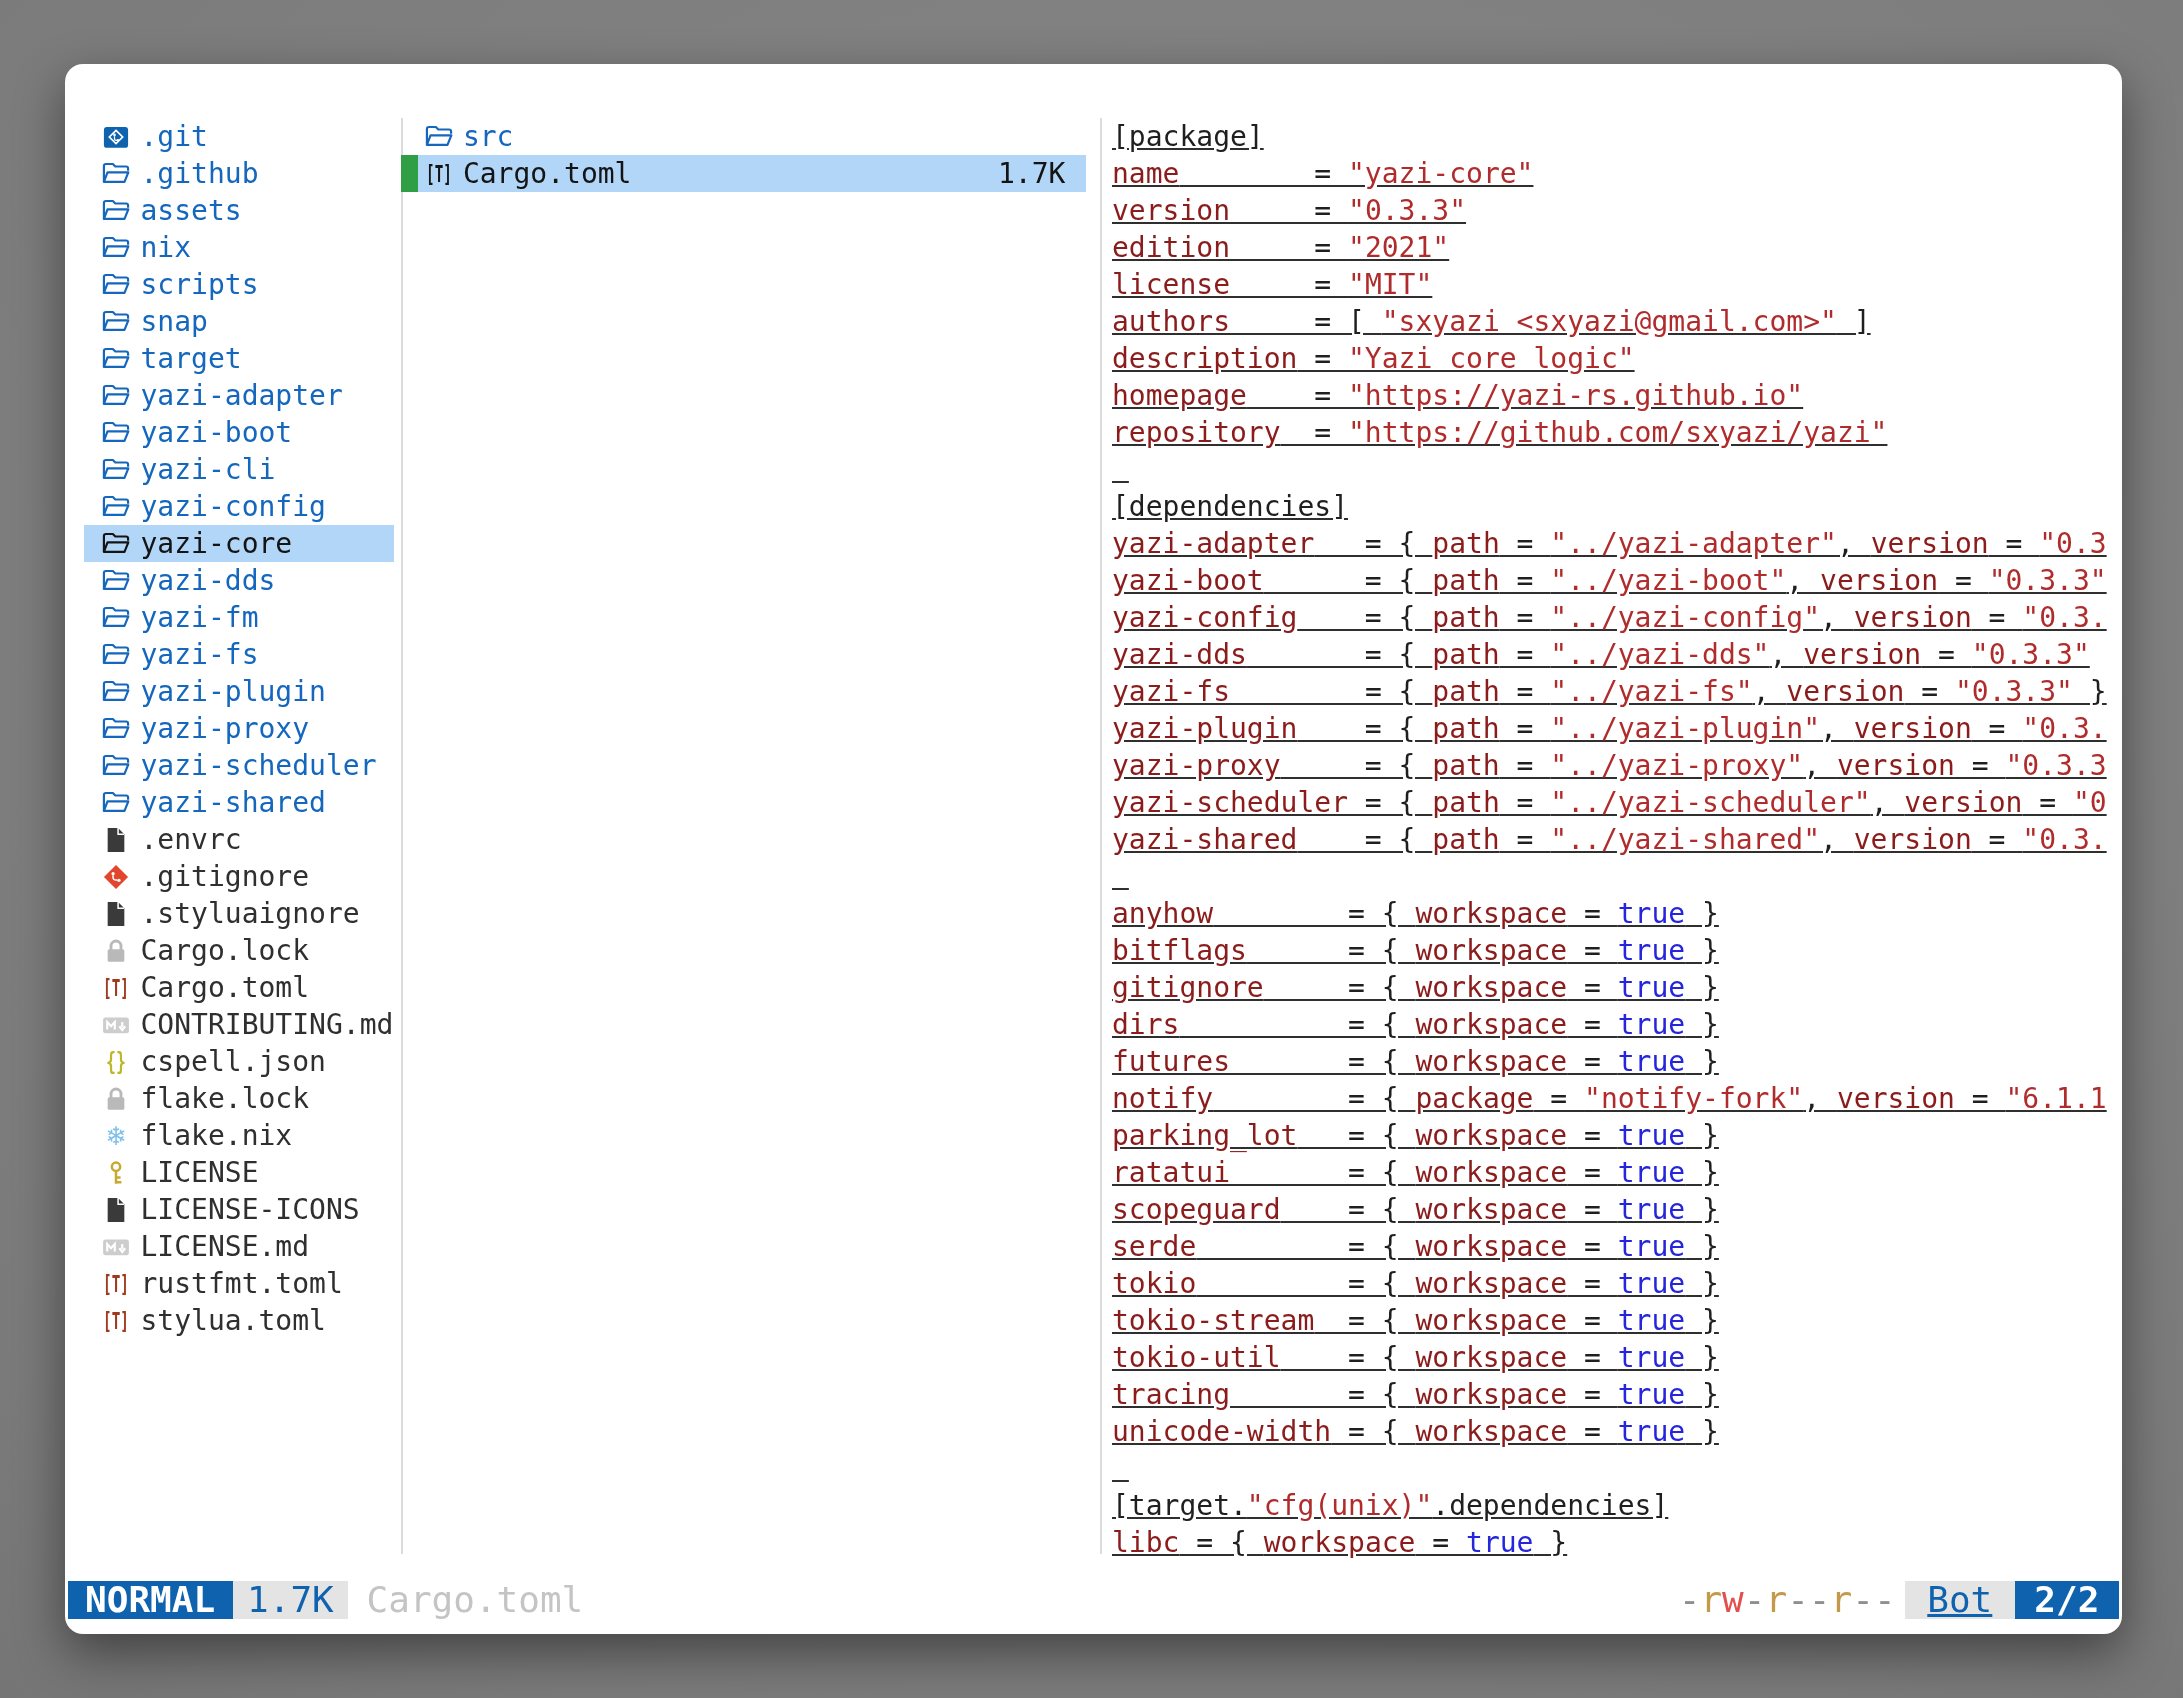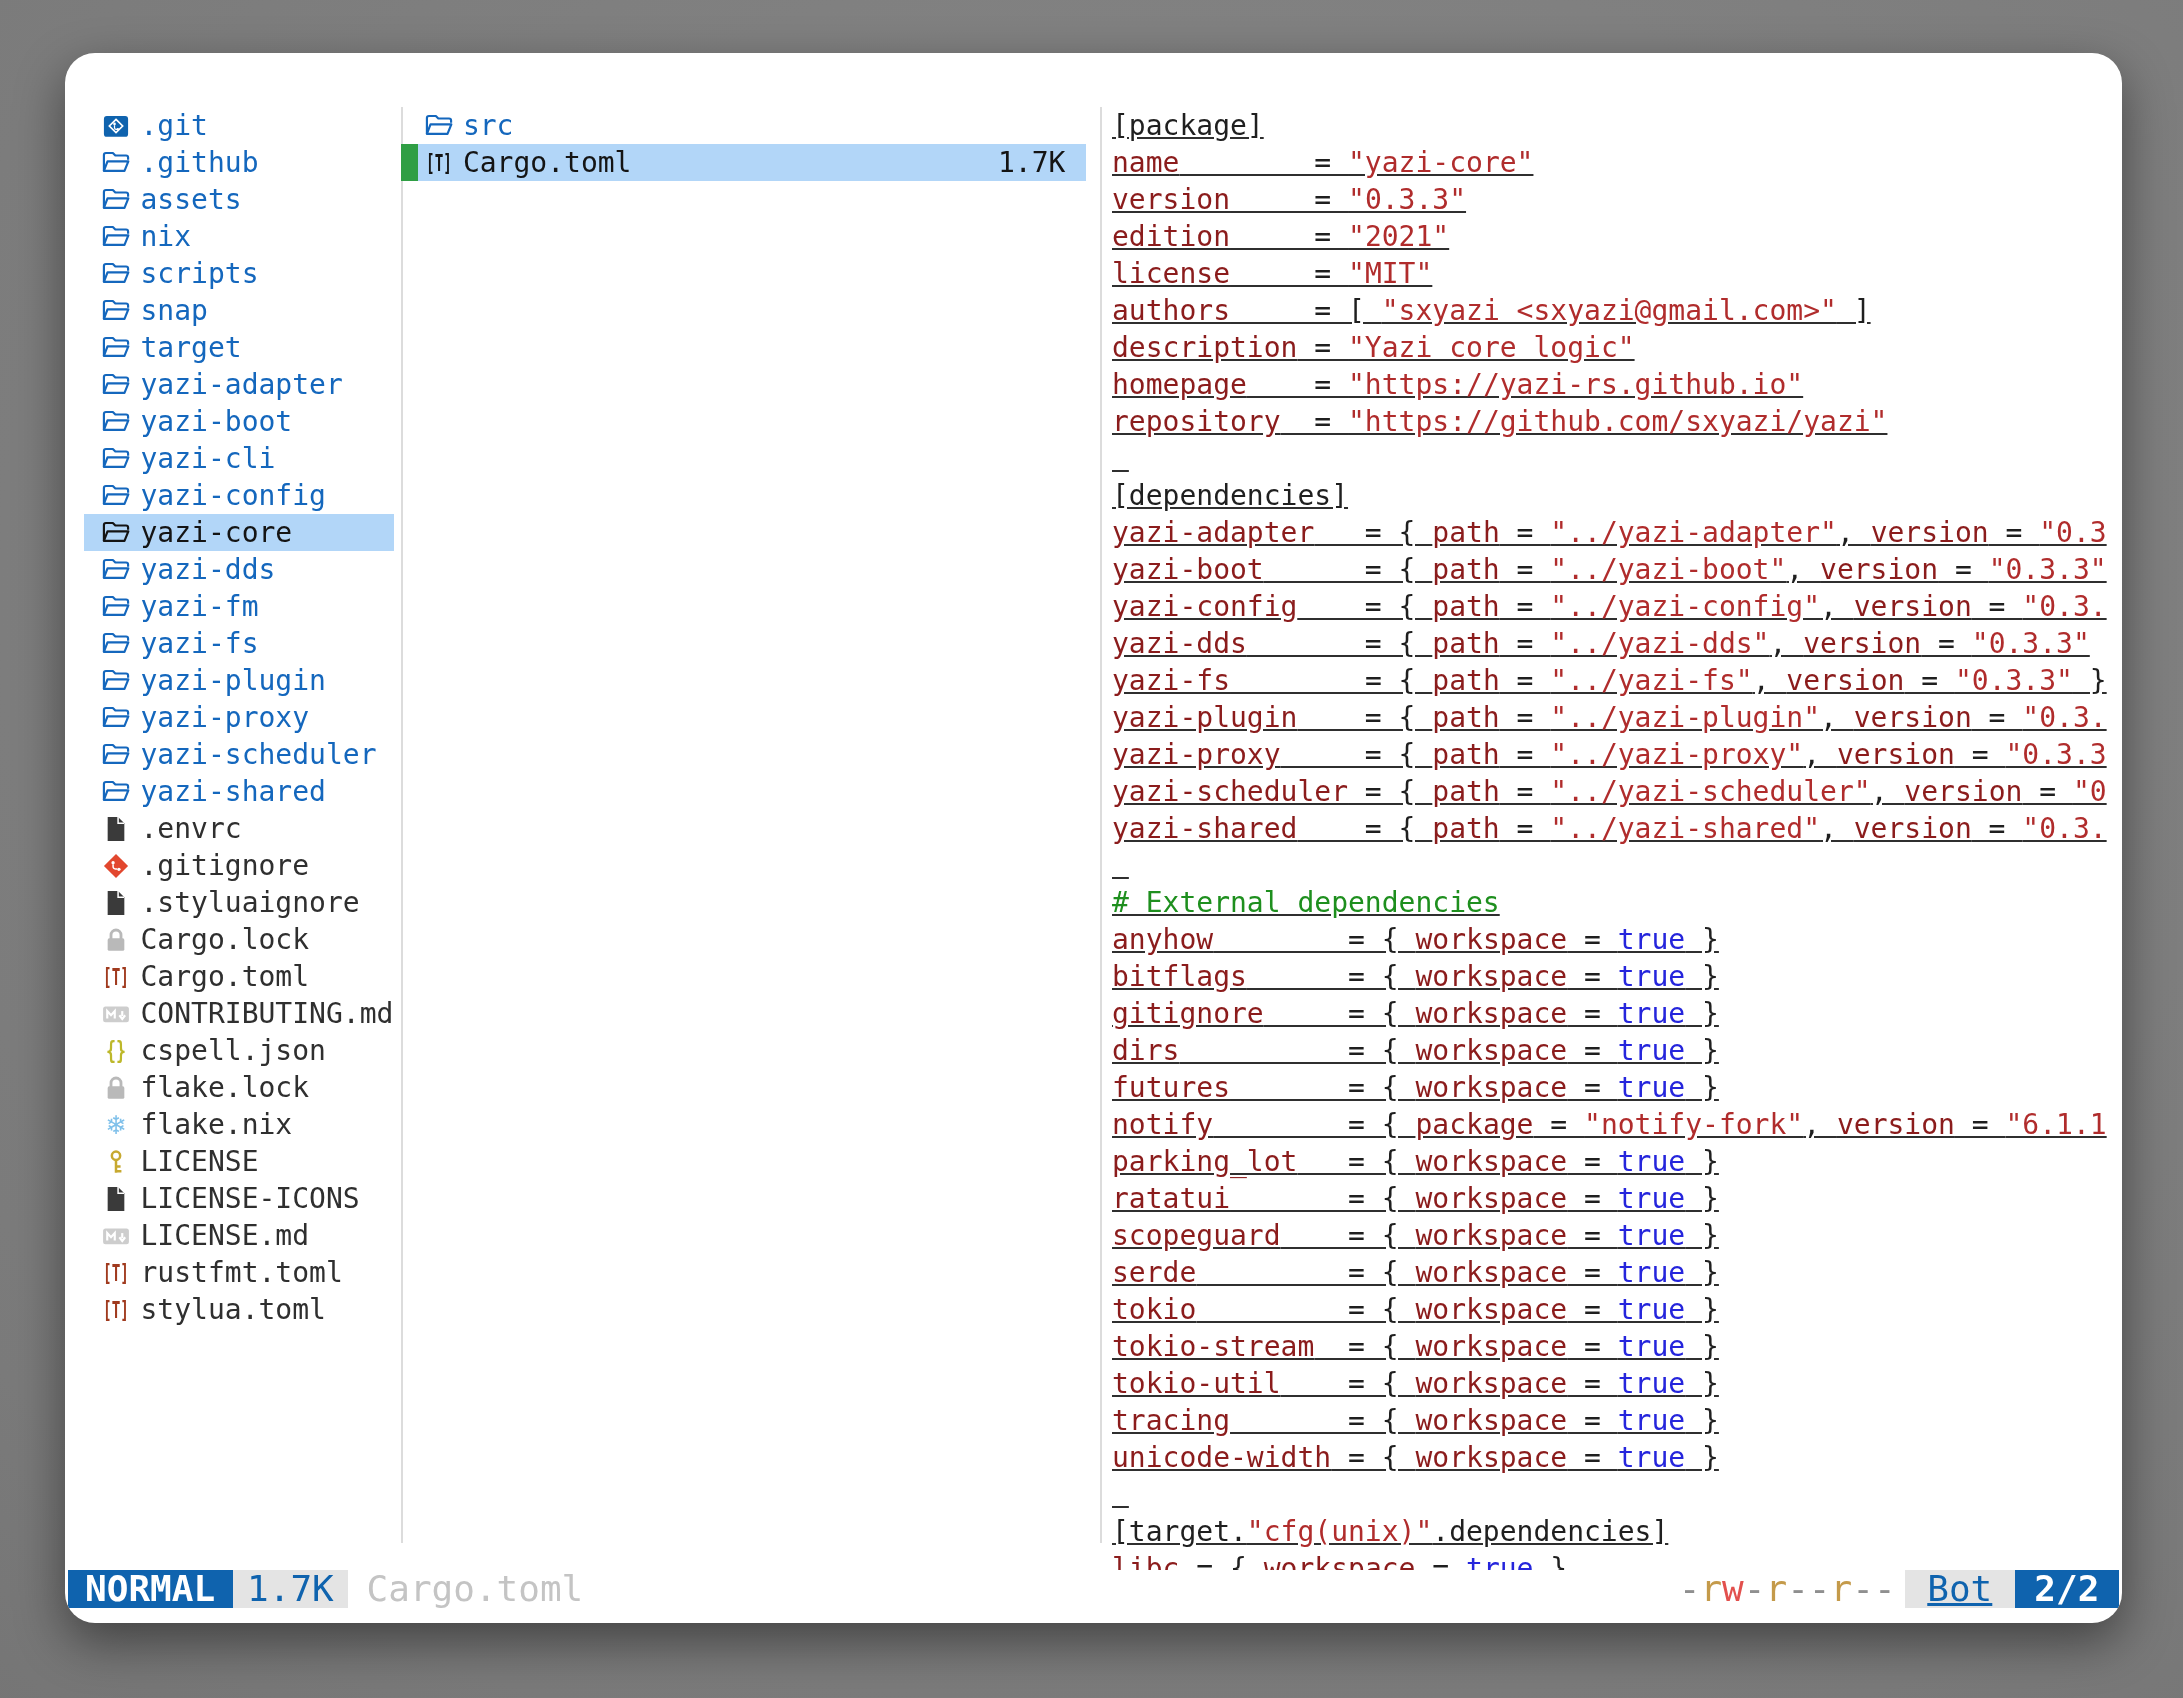--- a/index.html
+++ b/index.html
@@ -1,20 +1,20 @@
 <!DOCTYPE html>
 <html style="font-size:13.4px"><head>
 <meta charset="utf-8">
 <style>
   html,body{margin:0;padding:0;}
   .stage{position:relative;width:2183px;height:1698px;overflow:hidden;
     background:radial-gradient(130% 130% at 55% 35%, #878787 0%, #7a7a7a 55%, #666666 100%);
     font-family:"DejaVu Sans Mono",monospace;}
-  .window{position:absolute;left:65px;top:53px;width:2057px;height:1570px;background:#ffffff;
-    border-radius:30px;box-shadow:0 18.5px 50px rgba(0,0,0,.45);overflow:hidden;}
+  .window{position:absolute;left:65px;top:64px;width:2057px;height:1570px;background:#ffffff;
+    border-radius:18px;box-shadow:0 18.5px 50px rgba(0,0,0,.45);overflow:hidden;}
   .pane{position:absolute;top:54px;font-size:28px;color:#2f2f2f;}
   .pane-parent{left:19.3px;width:316px;}
   .pane-current{left:336px;width:698px;}
   .pane-preview{left:1047px;width:1009px;height:1463px;overflow:hidden;}
   .divider{position:absolute;top:54px;height:1436px;width:1.7px;background:#dcdcdc;}
   .d1{left:336px}.d2{left:1035px}
   .row{display:flex;align-items:center;height:37px;white-space:pre;}
   .pane-parent .row{padding-left:17px;margin-right:6.7px;}
   .pane-current .row{padding-left:22.7px;margin-right:12.6px;position:relative;}
   .row.dir{color:#1467bd;}
@@ -209,21 +209,20 @@
         <div class="pline"><span class="key">yazi-adapter</span><span class="pun">   = { </span><span class="key">path</span><span class="pun"> = </span><span class="str">"../yazi-adapter"</span><span class="pun">, </span><span class="key">version</span><span class="pun"> = </span><span class="str">"0.3</span></div>
         <div class="pline"><span class="key">yazi-boot</span><span class="pun">      = { </span><span class="key">path</span><span class="pun"> = </span><span class="str">"../yazi-boot"</span><span class="pun">, </span><span class="key">version</span><span class="pun"> = </span><span class="str">"0.3.3"</span></div>
         <div class="pline"><span class="key">yazi-config</span><span class="pun">    = { </span><span class="key">path</span><span class="pun"> = </span><span class="str">"../yazi-config"</span><span class="pun">, </span><span class="key">version</span><span class="pun"> = </span><span class="str">"0.3.</span></div>
         <div class="pline"><span class="key">yazi-dds</span><span class="pun">       = { </span><span class="key">path</span><span class="pun"> = </span><span class="str">"../yazi-dds"</span><span class="pun">, </span><span class="key">version</span><span class="pun"> = </span><span class="str">"0.3.3"</span></div>
         <div class="pline"><span class="key">yazi-fs</span><span class="pun">        = { </span><span class="key">path</span><span class="pun"> = </span><span class="str">"../yazi-fs"</span><span class="pun">, </span><span class="key">version</span><span class="pun"> = </span><span class="str">"0.3.3"</span><span class="pun"> }</span></div>
         <div class="pline"><span class="key">yazi-plugin</span><span class="pun">    = { </span><span class="key">path</span><span class="pun"> = </span><span class="str">"../yazi-plugin"</span><span class="pun">, </span><span class="key">version</span><span class="pun"> = </span><span class="str">"0.3.</span></div>
         <div class="pline"><span class="key">yazi-proxy</span><span class="pun">     = { </span><span class="key">path</span><span class="pun"> = </span><span class="str">"../yazi-proxy"</span><span class="pun">, </span><span class="key">version</span><span class="pun"> = </span><span class="str">"0.3.3</span></div>
         <div class="pline"><span class="key">yazi-scheduler</span><span class="pun"> = { </span><span class="key">path</span><span class="pun"> = </span><span class="str">"../yazi-scheduler"</span><span class="pun">, </span><span class="key">version</span><span class="pun"> = </span><span class="str">"0</span></div>
         <div class="pline"><span class="key">yazi-shared</span><span class="pun">    = { </span><span class="key">path</span><span class="pun"> = </span><span class="str">"../yazi-shared"</span><span class="pun">, </span><span class="key">version</span><span class="pun"> = </span><span class="str">"0.3.</span></div>
         <div class="pline">&nbsp;</div>
-        <div class="pline"><span class="com"># External dependencies</span></div>
         <div class="pline"><span class="key">anyhow</span><span class="pun">        = { </span><span class="key">workspace</span><span class="pun"> = </span><span class="boo">true</span><span class="pun"> }</span></div>
         <div class="pline"><span class="key">bitflags</span><span class="pun">      = { </span><span class="key">workspace</span><span class="pun"> = </span><span class="boo">true</span><span class="pun"> }</span></div>
         <div class="pline"><span class="key">gitignore</span><span class="pun">     = { </span><span class="key">workspace</span><span class="pun"> = </span><span class="boo">true</span><span class="pun"> }</span></div>
         <div class="pline"><span class="key">dirs</span><span class="pun">          = { </span><span class="key">workspace</span><span class="pun"> = </span><span class="boo">true</span><span class="pun"> }</span></div>
         <div class="pline"><span class="key">futures</span><span class="pun">       = { </span><span class="key">workspace</span><span class="pun"> = </span><span class="boo">true</span><span class="pun"> }</span></div>
         <div class="pline"><span class="key">notify</span><span class="pun">        = { </span><span class="key">package</span><span class="pun"> = </span><span class="str">"notify-fork"</span><span class="pun">, </span><span class="key">version</span><span class="pun"> = </span><span class="str">"6.1.1</span></div>
         <div class="pline"><span class="key">parking_lot</span><span class="pun">   = { </span><span class="key">workspace</span><span class="pun"> = </span><span class="boo">true</span><span class="pun"> }</span></div>
         <div class="pline"><span class="key">ratatui</span><span class="pun">       = { </span><span class="key">workspace</span><span class="pun"> = </span><span class="boo">true</span><span class="pun"> }</span></div>
         <div class="pline"><span class="key">scopeguard</span><span class="pun">    = { </span><span class="key">workspace</span><span class="pun"> = </span><span class="boo">true</span><span class="pun"> }</span></div>
         <div class="pline"><span class="key">serde</span><span class="pun">         = { </span><span class="key">workspace</span><span class="pun"> = </span><span class="boo">true</span><span class="pun"> }</span></div>

